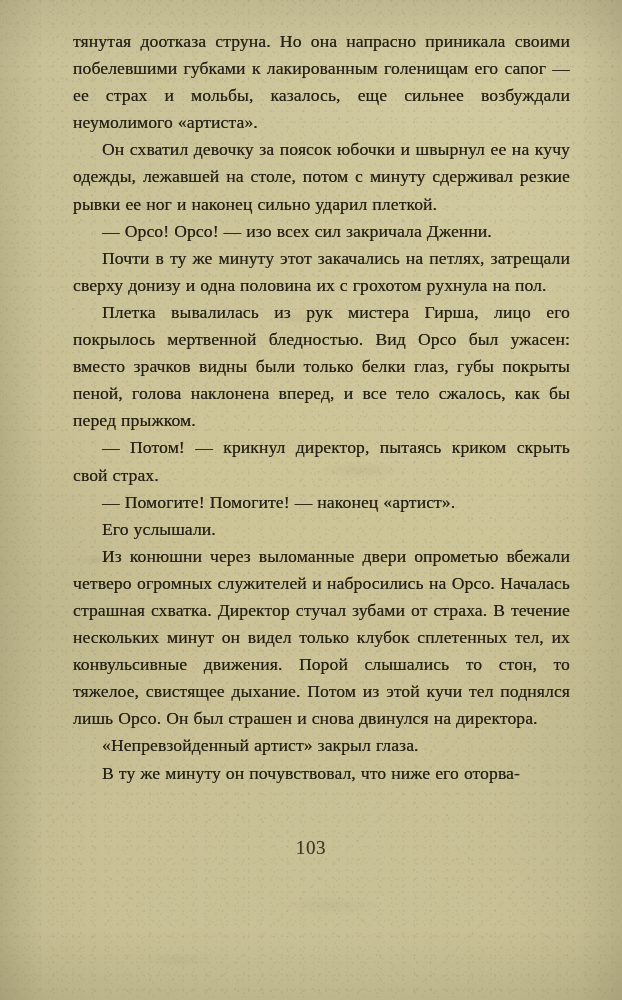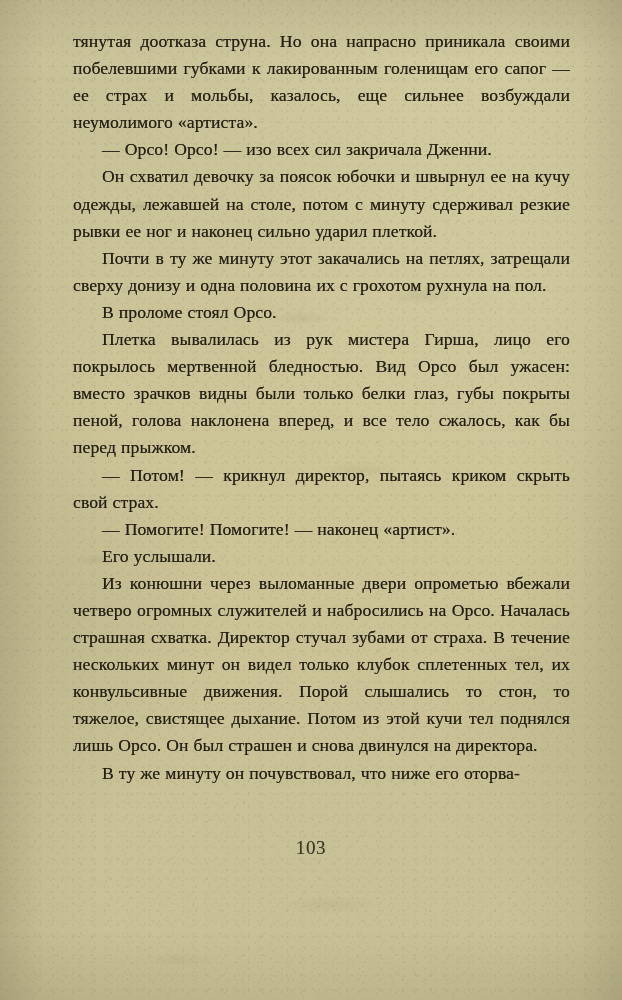--- a/index.html
+++ b/index.html
@@ -112,27 +112,27 @@
 </head>
 <body>
 
 <div class="page">
 
   <div class="grain"></div>
   <div class="blotches"></div>
 
   <div class="text-block">
     <p class="para no-indent">тянутая доотказа струна. Но она напрасно приникала своими побелевшими губками к лакированным голенищам его сапог — ее страх и мольбы, казалось, еще сильнее возбуждали неумолимого «артиста».</p>
+    <p class="para">Он схватил девочку за поясок юбочки и швырнул ее на кучу одежды, лежавшей на столе, потом с минуту сдерживал резкие рывки ее ног и наконец сильно ударил плеткой.</p>
     <p class="para">— Орсо! Орсо! — изо всех сил закричала Дженни.</p>
-    <p class="para">Он схватил девочку за поясок юбочки и швырнул ее на кучу одежды, лежавшей на столе, потом с минуту сдерживал резкие рывки ее ног и наконец сильно ударил плеткой.</p>
     <p class="para">Почти в ту же минуту этот закачались на петлях, затрещали сверху донизу и одна половина их с грохотом рухнула на пол.</p>
-    <p class="para">В проломе стоял Орсо.</p>
     <p class="para">Плетка вывалилась из рук мистера Гирша, лицо его покрылось мертвенной бледностью. Вид Орсо был ужасен: вместо зрачков видны были только белки глаз, губы покрыты пеной, голова наклонена вперед, и все тело сжалось, как бы перед прыжком.</p>
     <p class="para">— Потом! — крикнул директор, пытаясь криком скрыть свой страх.</p>
     <p class="para">— Помогите! Помогите! — наконец «артист».</p>
     <p class="para">Его услышали.</p>
     <p class="para">Из конюшни через выломанные двери опрометью вбежали четверо огромных служителей и набросились на Орсо. Началась страшная схватка. Директор стучал зубами от страха. В течение нескольких минут он видел только клубок сплетенных тел, их конвульсивные движения. Порой слышались то стон, то тяжелое, свистящее дыхание. Потом из этой кучи тел поднялся лишь Орсо. Он был страшен и снова двинулся на директора.</p>
+    <p class="para">«Непревзойденный артист» закрыл глаза.</p>
     <p class="para">В ту же минуту он почувствовал, что ниже его оторва-</p>
   </div>
 
   <div class="folio">103</div>
 
 </div>
 
 </body></html>

